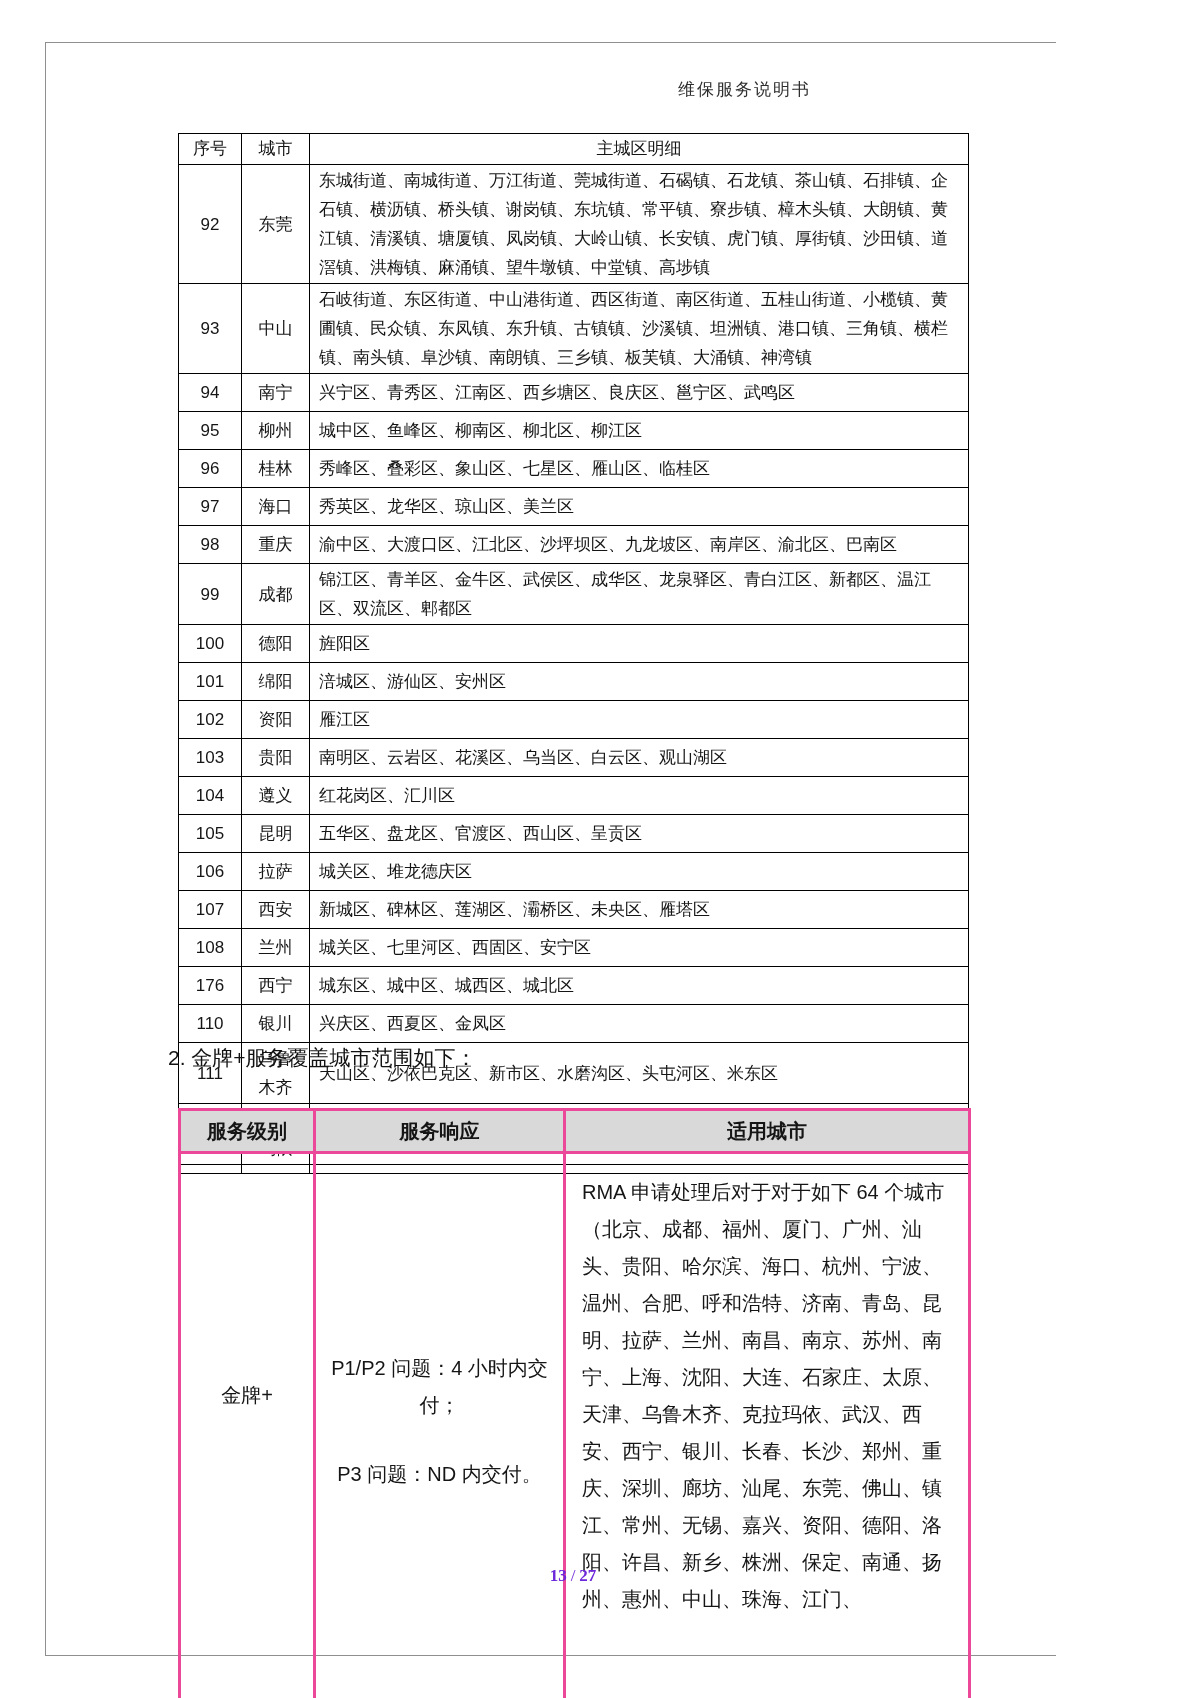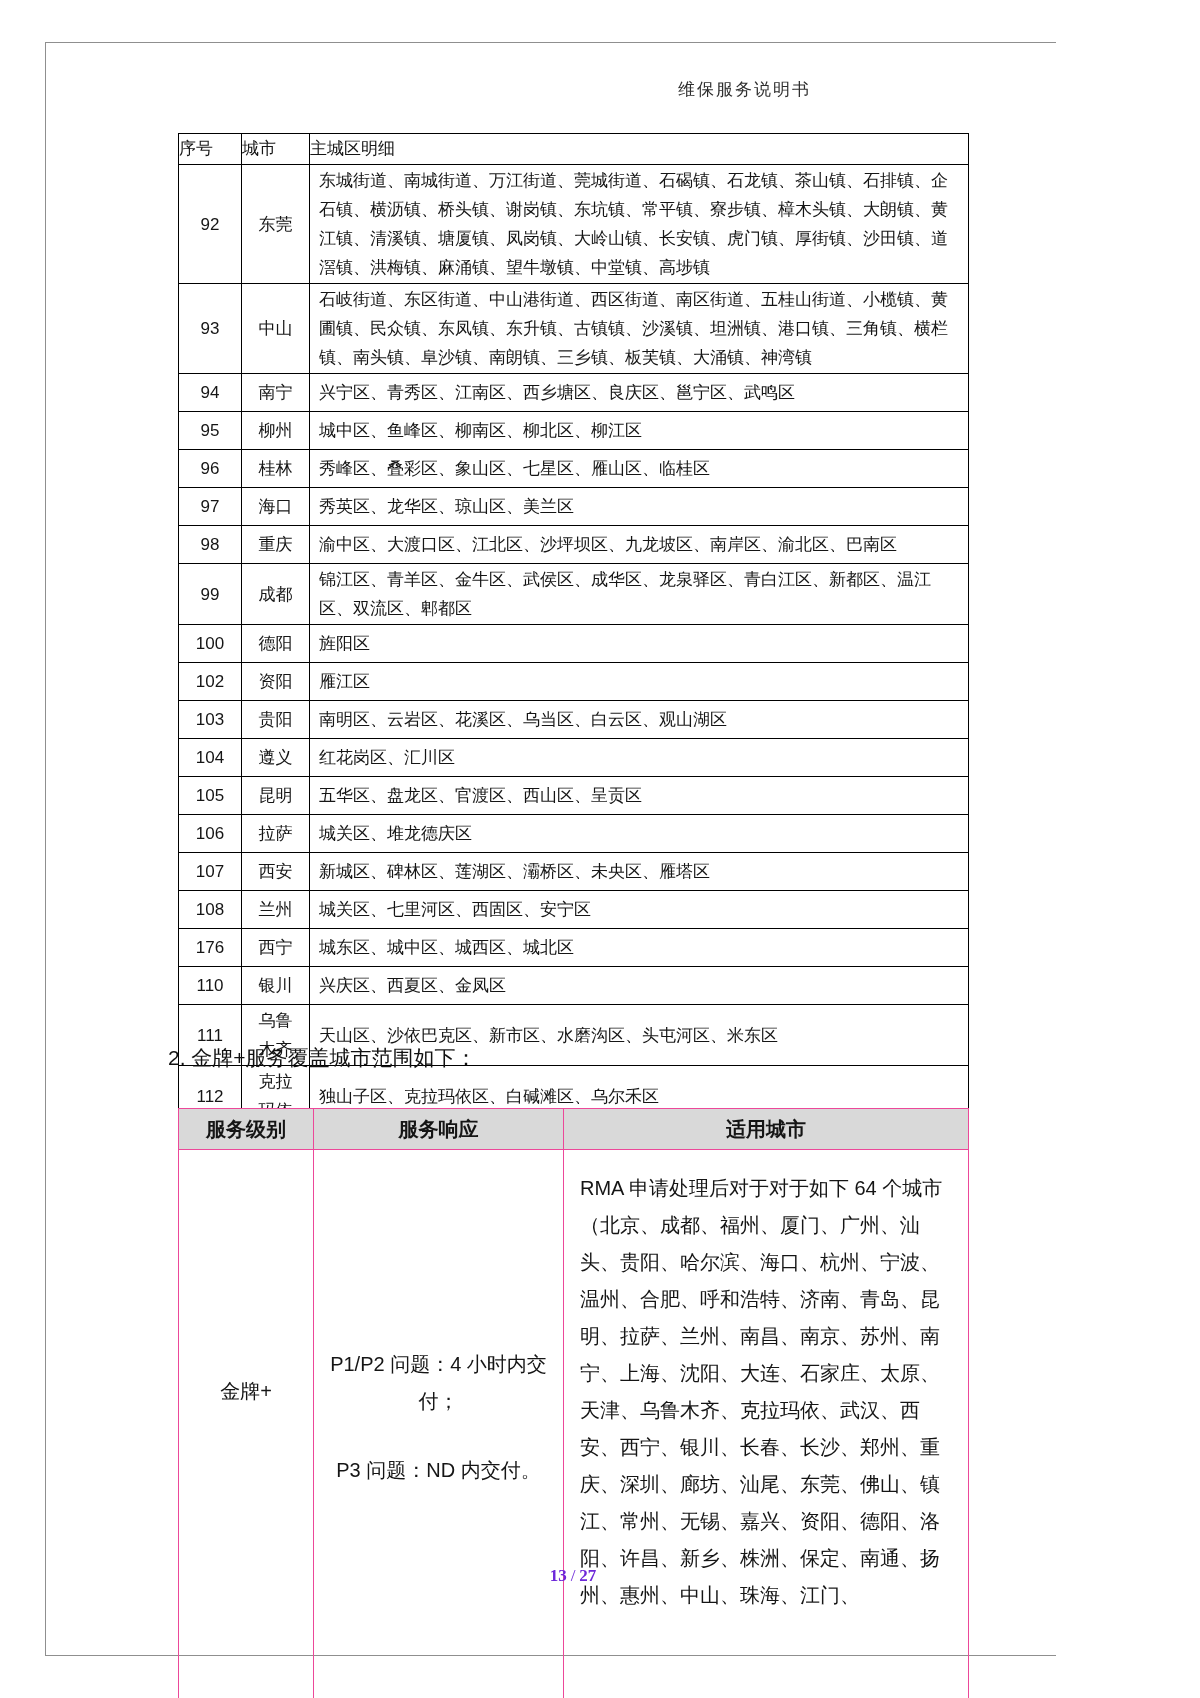--- a/index.html
+++ b/index.html
@@ -7,34 +7,34 @@
         font-family:"Liberation Sans","DejaVu Sans",sans-serif;color:#1c1c1c;overflow:hidden;}
   .page-frame{position:absolute;left:45px;top:42px;width:1108px;height:1612px;
         border:1px solid #8f8f8f;pointer-events:none;}
   .doc-header{position:absolute;top:78px;right:245px;
         font-family:"Liberation Serif","DejaVu Serif",serif;font-size:17px;color:#2e2e2e;letter-spacing:2px;}
 
   
   .t1{position:absolute;left:178px;top:133px;width:790px;border-collapse:collapse;
       table-layout:fixed;font-size:17px;color:#151515;}
   .t1 th,.t1 td{border:1px solid #000;vertical-align:middle;}
-  .t1 th{font-weight:normal;text-align:left;height:30px;line-height:30px;padding:0;font-family:Liberation Serif, serif;}
+  .t1 th{font-weight:normal;text-align:center;height:30px;line-height:30px;padding:0;font-family:Liberation Serif, serif;}
   .t1 td{line-height:29px;padding:1px 9px;}
   .t1 td.c-no{text-align:center;padding:4px 4px;}
   .t1 td.c-city{text-align:center;padding:1px 13px;}
   .t1 td.c-dist{text-align:left;}
 
   
   .section-heading{position:absolute;left:168px;top:1044px;width:820px;
       font-size:21px;font-weight:normal;color:#111;}
 
   
   .t2{position:absolute;left:178px;top:1108px;width:790px;border-collapse:collapse;
       table-layout:fixed;font-size:20px;color:#151515;}
-  .t2 th,.t2 td{border:1px solid #ec4899;}
+  .t2 th,.t2 td{border:3px solid #ec4899;}
   .t2 th{background:#d9d9d9;font-weight:bold;text-align:center;height:40px;line-height:40px;padding:0;}
   .t2 td{vertical-align:top;height:396px;overflow:hidden;}
   .t2 td.c-level{text-align:center;padding-top:228px;}
   .t2 td.c-resp{text-align:center;padding:196px 10px 0 10px;line-height:37px;}
   .t2 td.c-resp .resp-p2{margin-top:32px;}
   .t2 td.c-cities{padding:20px 12px 0 16px;line-height:37px;text-align:left;}
 
   
   .page-footer{position:absolute;left:178px;top:1566px;width:790px;text-align:center;
       font-family:"Liberation Serif","DejaVu Serif",serif;font-size:17px;font-weight:bold;color:#6d28d9;}
@@ -99,20 +99,25 @@
         </tr>
       <tr>
           <td class="c-no">99</td>
           <td class="c-city">成都</td>
           <td class="c-dist">锦江区、青羊区、金牛区、武侯区、成华区、龙泉驿区、青白江区、新都区、温江区、双流区、郫都区</td>
         </tr>
       <tr>
           <td class="c-no">100</td>
           <td class="c-city">德阳</td>
           <td class="c-dist">旌阳区</td>
+        </tr>
+      <tr>
+          <td class="c-no">101</td>
+          <td class="c-city">绵阳</td>
+          <td class="c-dist">涪城区、游仙区、安州区</td>
         </tr>
       <tr>
           <td class="c-no">102</td>
           <td class="c-city">资阳</td>
           <td class="c-dist">雁江区</td>
         </tr>
       <tr>
           <td class="c-no">103</td>
           <td class="c-city">贵阳</td>
           <td class="c-dist">南明区、云岩区、花溪区、乌当区、白云区、观山湖区</td>

